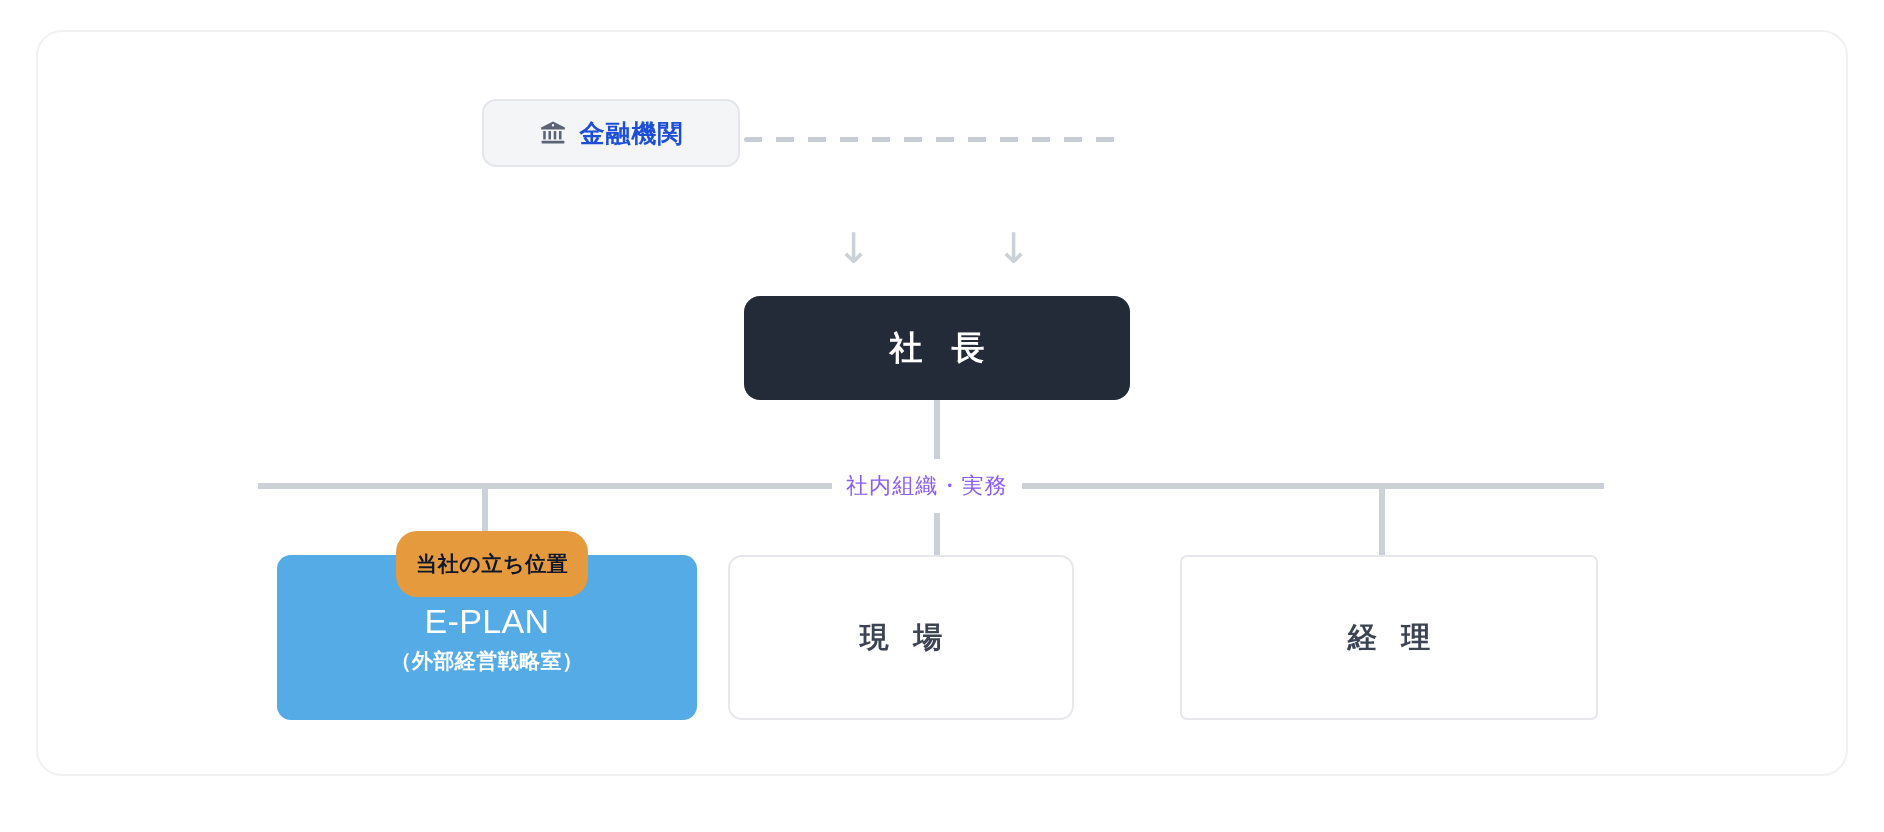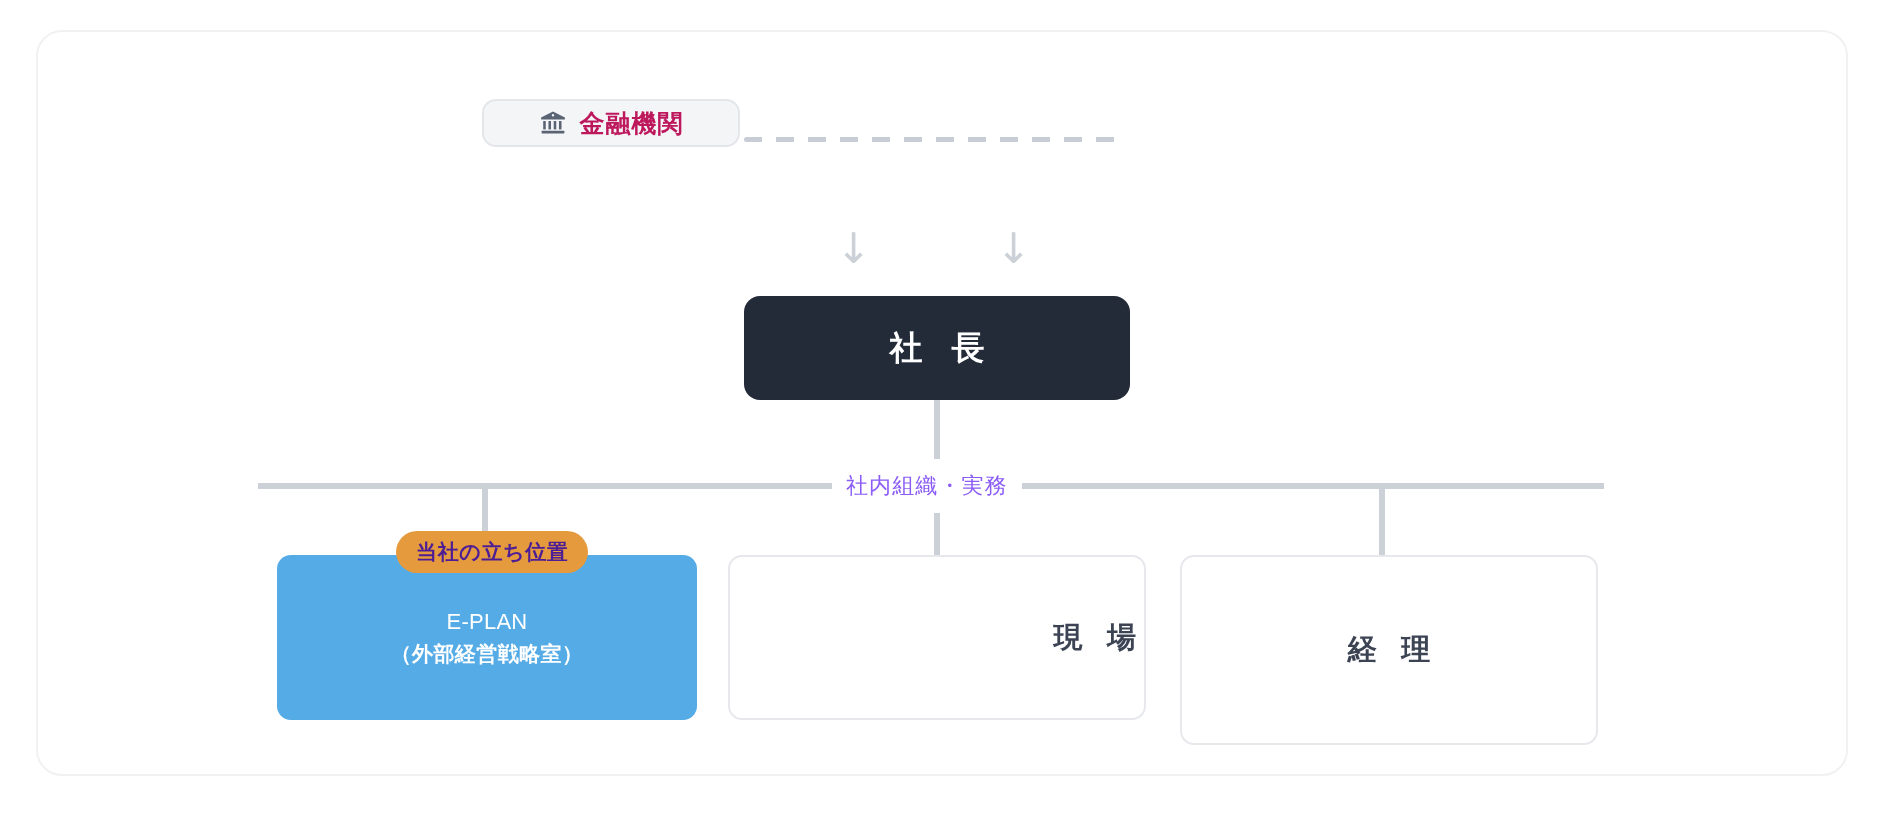--- a/index.html
+++ b/index.html
@@ -41,26 +41,26 @@
     display: flex;
     align-items: center;
     justify-content: center;
   }
 
   
   .chip {
     background: #f4f5f7;
     border: 2px solid #e4e6ea;
     border-radius: 14px;
-    height: 48px;
+    height: 68px;
     display: flex;
     align-items: center;
     justify-content: center;
     gap: 13px;
-    color: #be185d;
+    color: #1d4ed8;
     font-size: 25px;
     font-weight: 700;
     letter-spacing: 0.04em;
   }
   .chip .label { white-space: nowrap; }
   .chip-icon {
     display: inline-flex;
     align-items: center;
     justify-content: center;
     width: 28px;
@@ -156,63 +156,63 @@
     top: 555px;
     width: 420px;
     height: 165px;
     background: #54abe6;
     border-radius: 14px;
     flex-direction: column;
     gap: 8px;
     color: #ffffff;
   }
   #node-eplan .eplan-title {
-    font-size: 22px;
+    font-size: 34px;
     font-weight: 400;
     letter-spacing: 0.01em;
     line-height: 1.1;
   }
   #node-eplan .eplan-sub {
     font-size: 21px;
     font-weight: 700;
     letter-spacing: 0.02em;
     line-height: 1.1;
   }
 
   .badge {
     position: absolute;
     left: 396px;
     top: 531px;
     height: 42px;
-    padding: 0 20px;
+    padding: 12px 20px;
     display: flex;
     align-items: center;
     justify-content: center;
     background: #e59b3d;
     border-radius: 21px;
-    color: #4c1d95;
+    color: #0f172a;
     font-size: 21px;
     font-weight: 700;
     letter-spacing: 0.03em;
     white-space: nowrap;
     z-index: 4;
   }
 
   .plain-box {
     background: #ffffff;
     border: 2px solid #e6e8ec;
     border-radius: 14px;
     color: #3c4454;
     font-size: 29px;
     font-weight: 700;
     letter-spacing: 0.28em;
     text-indent: 0.28em;
   }
-  #node-genba   { left: 728px;  top: 555px; width: 418px; height: 165px; justify-content: flex-end; }
-  #node-keiri   { left: 1180px; top: 555px; width: 418px; height: 190px; }
+  #node-genba   { left: 728px;  top: 555px; width: 346px; height: 165px; }
+  #node-keiri   { left: 1180px; top: 555px; width: 418px; height: 165px; border-radius: 7px; }
 </style>
 </head>
 <body>
 
 <div class="page">
 
   <div class="frame"></div>
 
   <div class="node chip" id="chip-bank">
     <span class="chip-icon">

